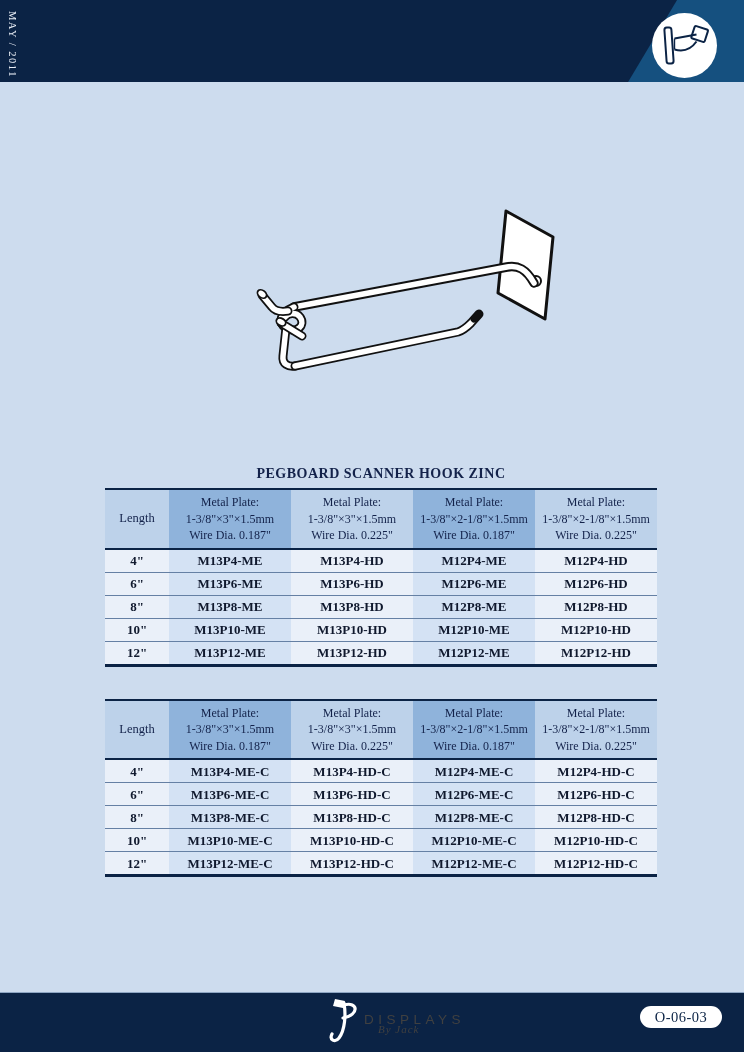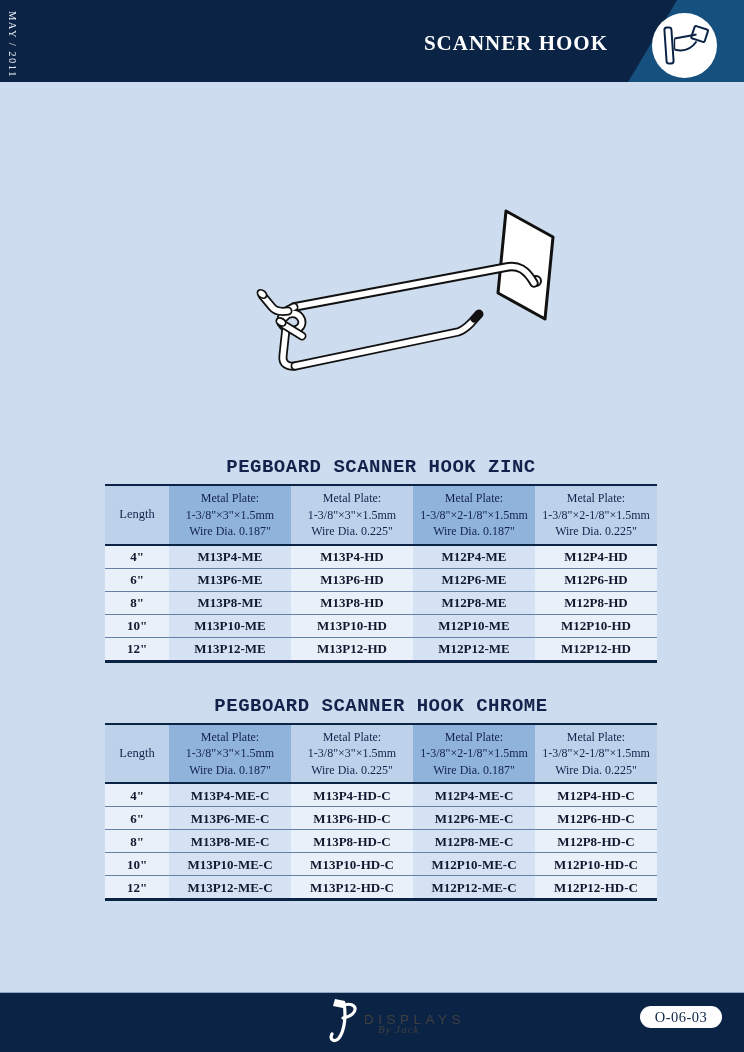--- a/index.html
+++ b/index.html
@@ -27,22 +27,22 @@
     font-size:21px;font-weight:bold;letter-spacing:1px;white-space:nowrap;}
   .hook-badge{position:absolute;left:652px;top:13px;width:65px;height:65px;border-radius:50%;background:#ffffff;}
   .hook-badge svg{position:absolute;left:0;top:0;}
 
   
   .illustration{position:absolute;left:250px;top:195px;width:320px;height:190px;}
 
   
   .tables-host{position:absolute;left:105px;top:450px;width:552px;}
   .spec-section + .spec-section{margin-top:32px;}
-  .table-title{margin:6px 0 6px 0;text-align:center;font-size:19px;font-weight:bold;
-    letter-spacing:.5px;color:var(--ink);font-family:Liberation Mono, monospace;}
+  .table-title{margin:16px 0 6px 0;text-align:center;font-size:14px;font-weight:bold;
+    letter-spacing:.5px;color:var(--ink);}
   table.spec{width:552px;border-collapse:collapse;table-layout:fixed;
     border-top:2px solid var(--navy);border-bottom:3px solid var(--navy);}
   table.spec col.c-length{width:64px;}
   table.spec col.c-spec{width:122px;}
   table.spec th{font-weight:normal;font-size:12px;line-height:1.38;color:var(--ink);
     padding:4px 1px;border-bottom:2px solid var(--navy);}
   table.spec th.col-length{background:var(--head-light);font-size:12.5px;}
   table.spec th.dark{background:var(--head-dark);}
   table.spec th.light{background:var(--head-light);}
   table.spec td{font-weight:bold;font-size:13px;color:#10192e;text-align:center;
@@ -65,21 +65,20 @@
     line-height:22px;letter-spacing:.5px;}
 </style>
 </head>
 <body>
 
 <div class="page">
 
   <div class="header-band">
     <div class="header-diagonal"></div>
     <div class="date-vert">MAY / 2011</div>
-    <div class="page-title">SCANNER HOOK</div>
     <div class="hook-badge">
       <svg width="65" height="65" viewBox="-32.5 -32.5 65 65">
         <g fill="none" stroke="#0b2345" stroke-width="2" stroke-linejoin="round">
           <rect x="8" y="-18" width="14" height="13" rx="1.5" fill="#ffffff" transform="rotate(18 15 -11)"></rect>
           <path d="M -10,-7 L 12,-11"></path>
           <path d="M -10,4 C 0,7 7,3 12,-4"></path>
           <path d="M -10,4 L -10,-7" stroke-width="1.4"></path>
           <rect x="-19" y="-18" width="7" height="36" rx="2.5" fill="#ffffff" transform="rotate(-4 -15.5 0)"></rect>
         </g>
       </svg>
@@ -174,21 +173,20 @@
               <td class="dark">M13P12-ME</td>
               <td class="light">M13P12-HD</td>
               <td class="dark">M12P12-ME</td>
               <td class="light">M12P12-HD</td>
             </tr>
           </tbody>
     </table>
   </section>
 
   <section class="spec-section">
-    <h2 class="table-title">PEGBOARD SCANNER HOOK CHROME</h2>
     <table class="spec">
       <colgroup>
         <col class="c-length">
             <col class="c-spec">
             <col class="c-spec">
             <col class="c-spec">
             <col class="c-spec">
       </colgroup>
       <thead>
             <tr>

